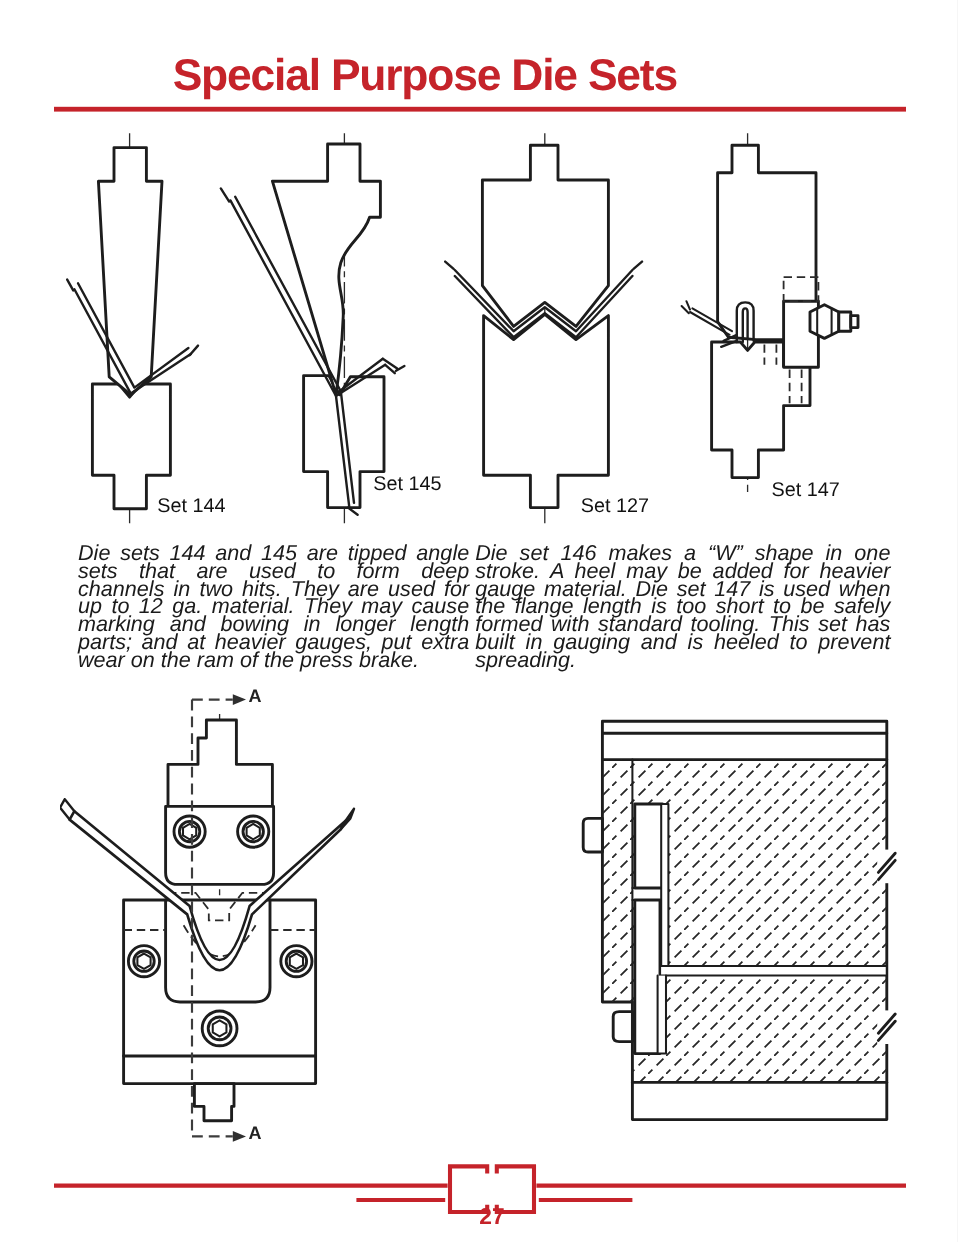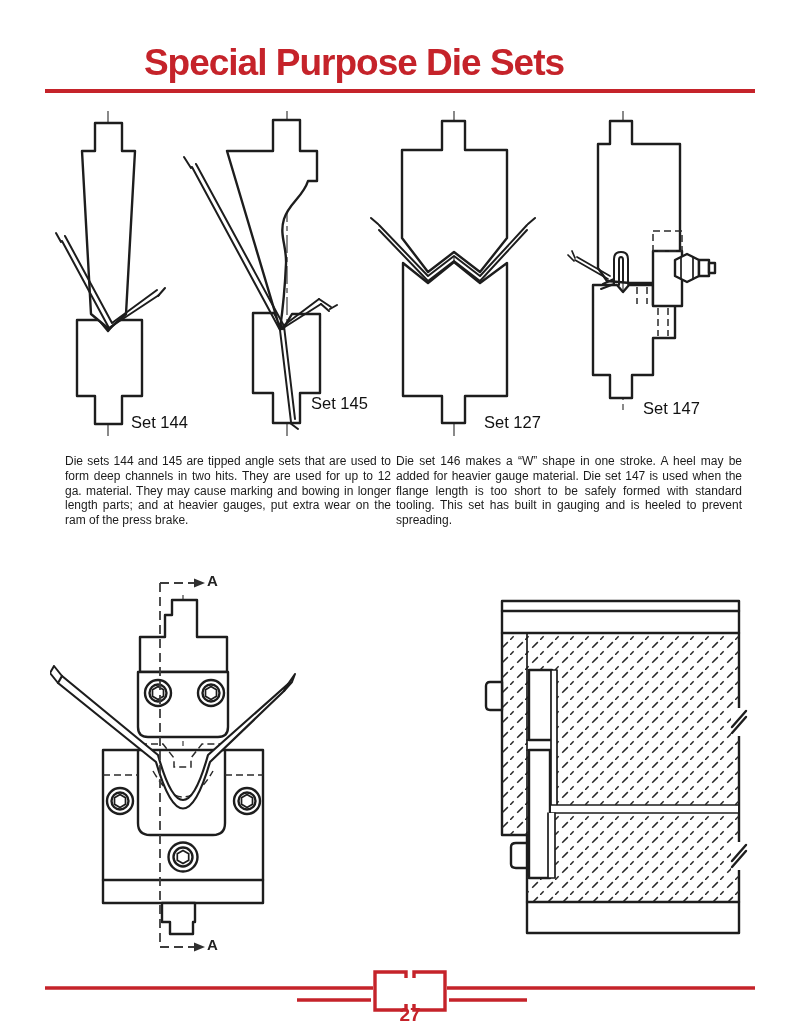--- a/index.html
+++ b/index.html
@@ -3,21 +3,21 @@
 <meta charset="utf-8">
 <style>
   :root{ --accent:#c5232a; --ink:#1d1d1d; --paper:#ffffff; }
   html,body{margin:0;padding:0;background:#eee;}
   .page{position:relative;width:798px;height:1035px;background:var(--paper);overflow:hidden;
         font-family:"Liberation Sans", sans-serif;color:var(--ink);}
   .abs{position:absolute;}
   .title{left:0;top:42px;width:708px;text-align:center;color:var(--accent);
          font-size:37px;font-weight:bold;letter-spacing:-1px;}
   .title-rule{left:45px;top:89px;width:710px;height:3.5px;background:var(--accent);}
-  .para{font-size:12px;line-height:14.8px;text-align:justify;color:#1b1b1b;}
+  .para{font-size:18px;line-height:14.8px;text-align:justify;color:#1b1b1b;font-style:italic;}
   .para-mid{font-size:14.5px;line-height:17.5px;text-align:justify;color:#1b1b1b;}
   .setlabel{font-size:16.5px;font-weight:normal;color:#111;}
   .amark{font-size:15px;font-weight:bold;color:#222;}
   .pagenum{left:376px;top:976px;width:68px;text-align:center;font-size:19px;
            font-weight:bold;color:var(--accent);margin-top:28px;}
   
   .ln{fill:none;stroke:var(--ink);stroke-width:2.4;stroke-linecap:round;stroke-linejoin:round}
   .fw{fill:#fff;stroke:var(--ink);stroke-width:2.4;stroke-linejoin:round}
   .thin{fill:none;stroke:var(--ink);stroke-width:1.7;stroke-linecap:round}
   .sheet{fill:none;stroke:var(--ink);stroke-width:2;stroke-linecap:round;stroke-linejoin:round}

